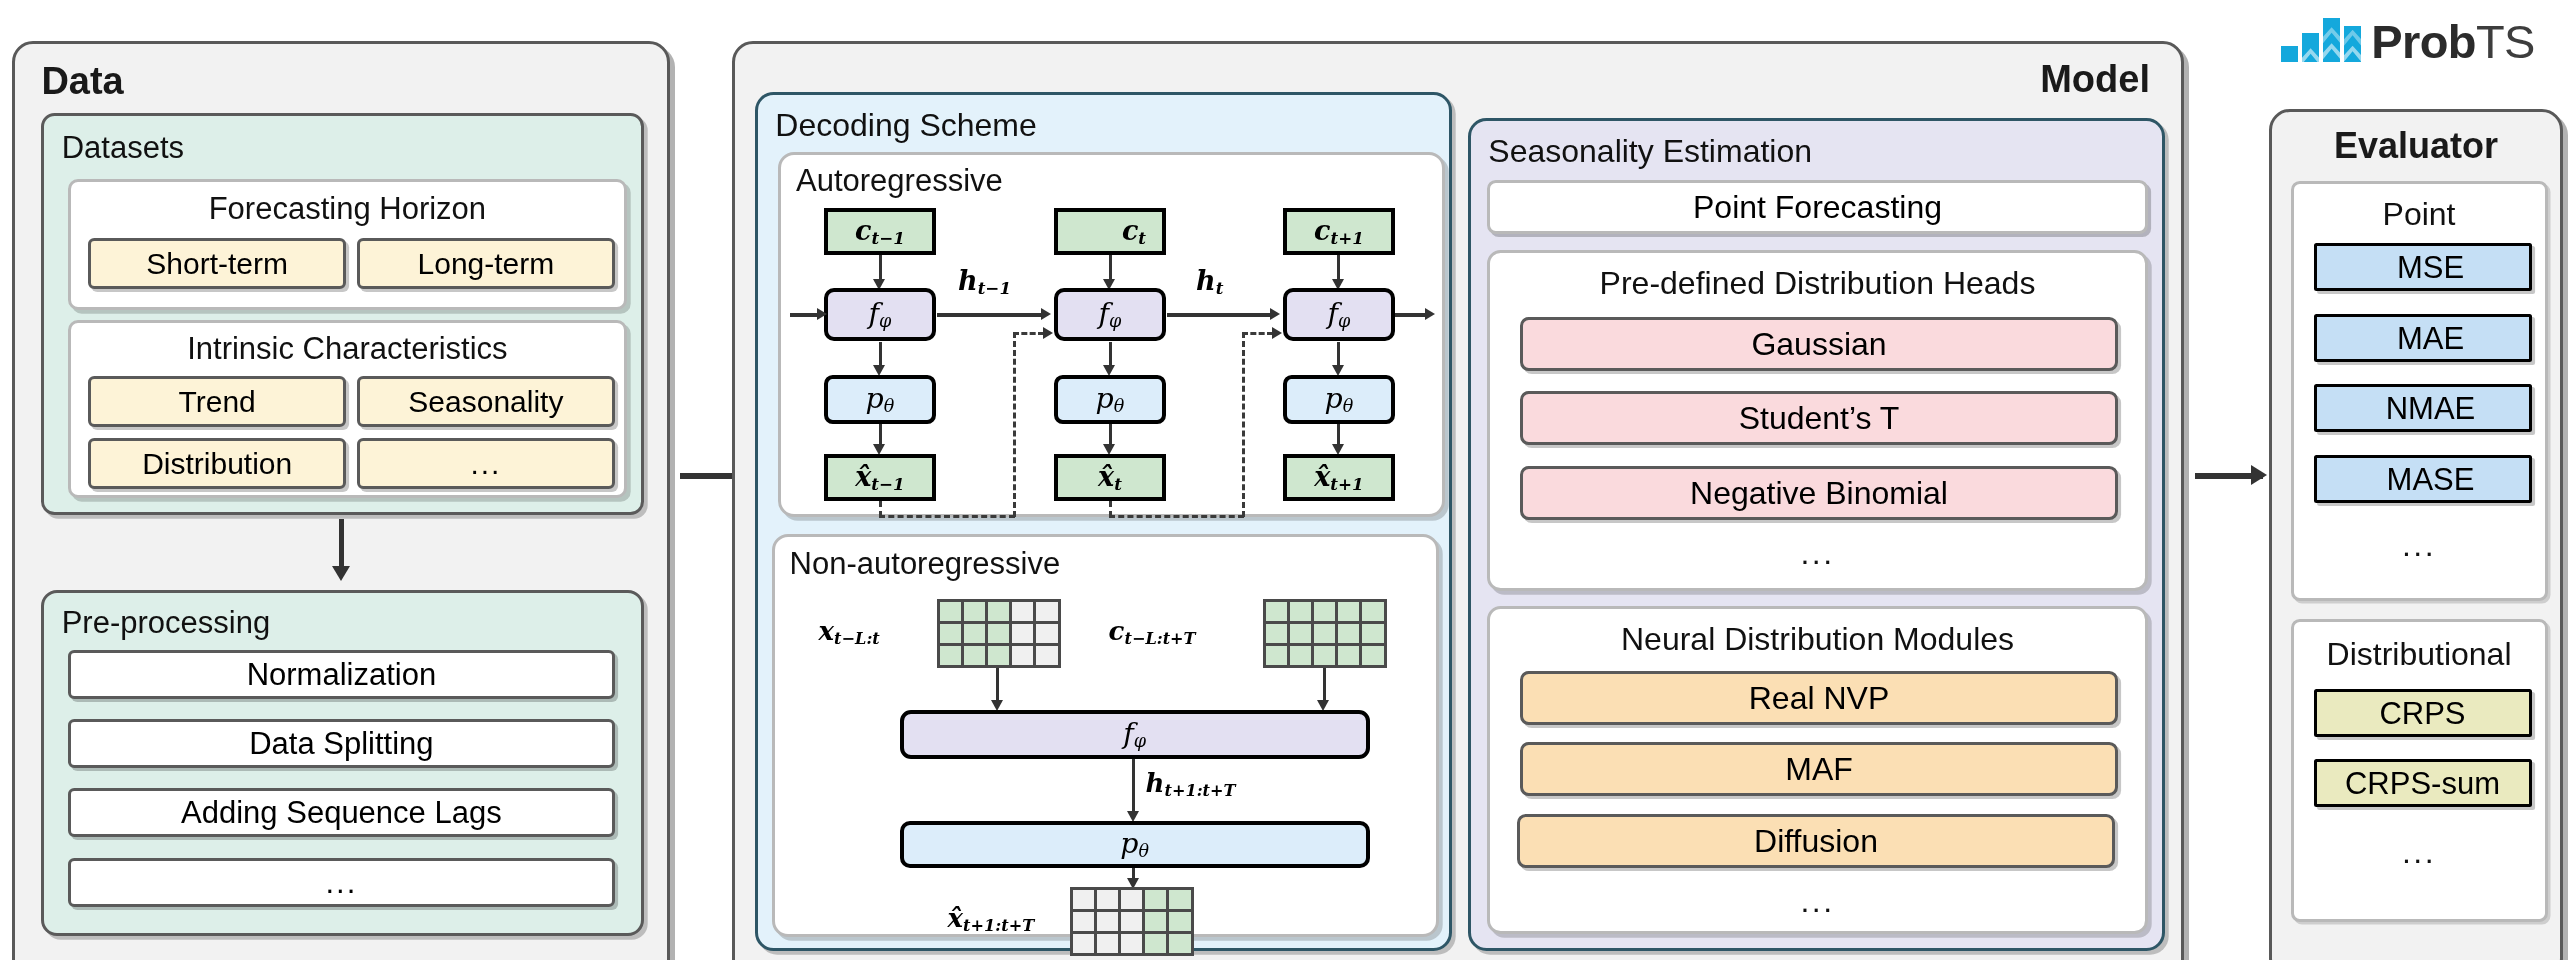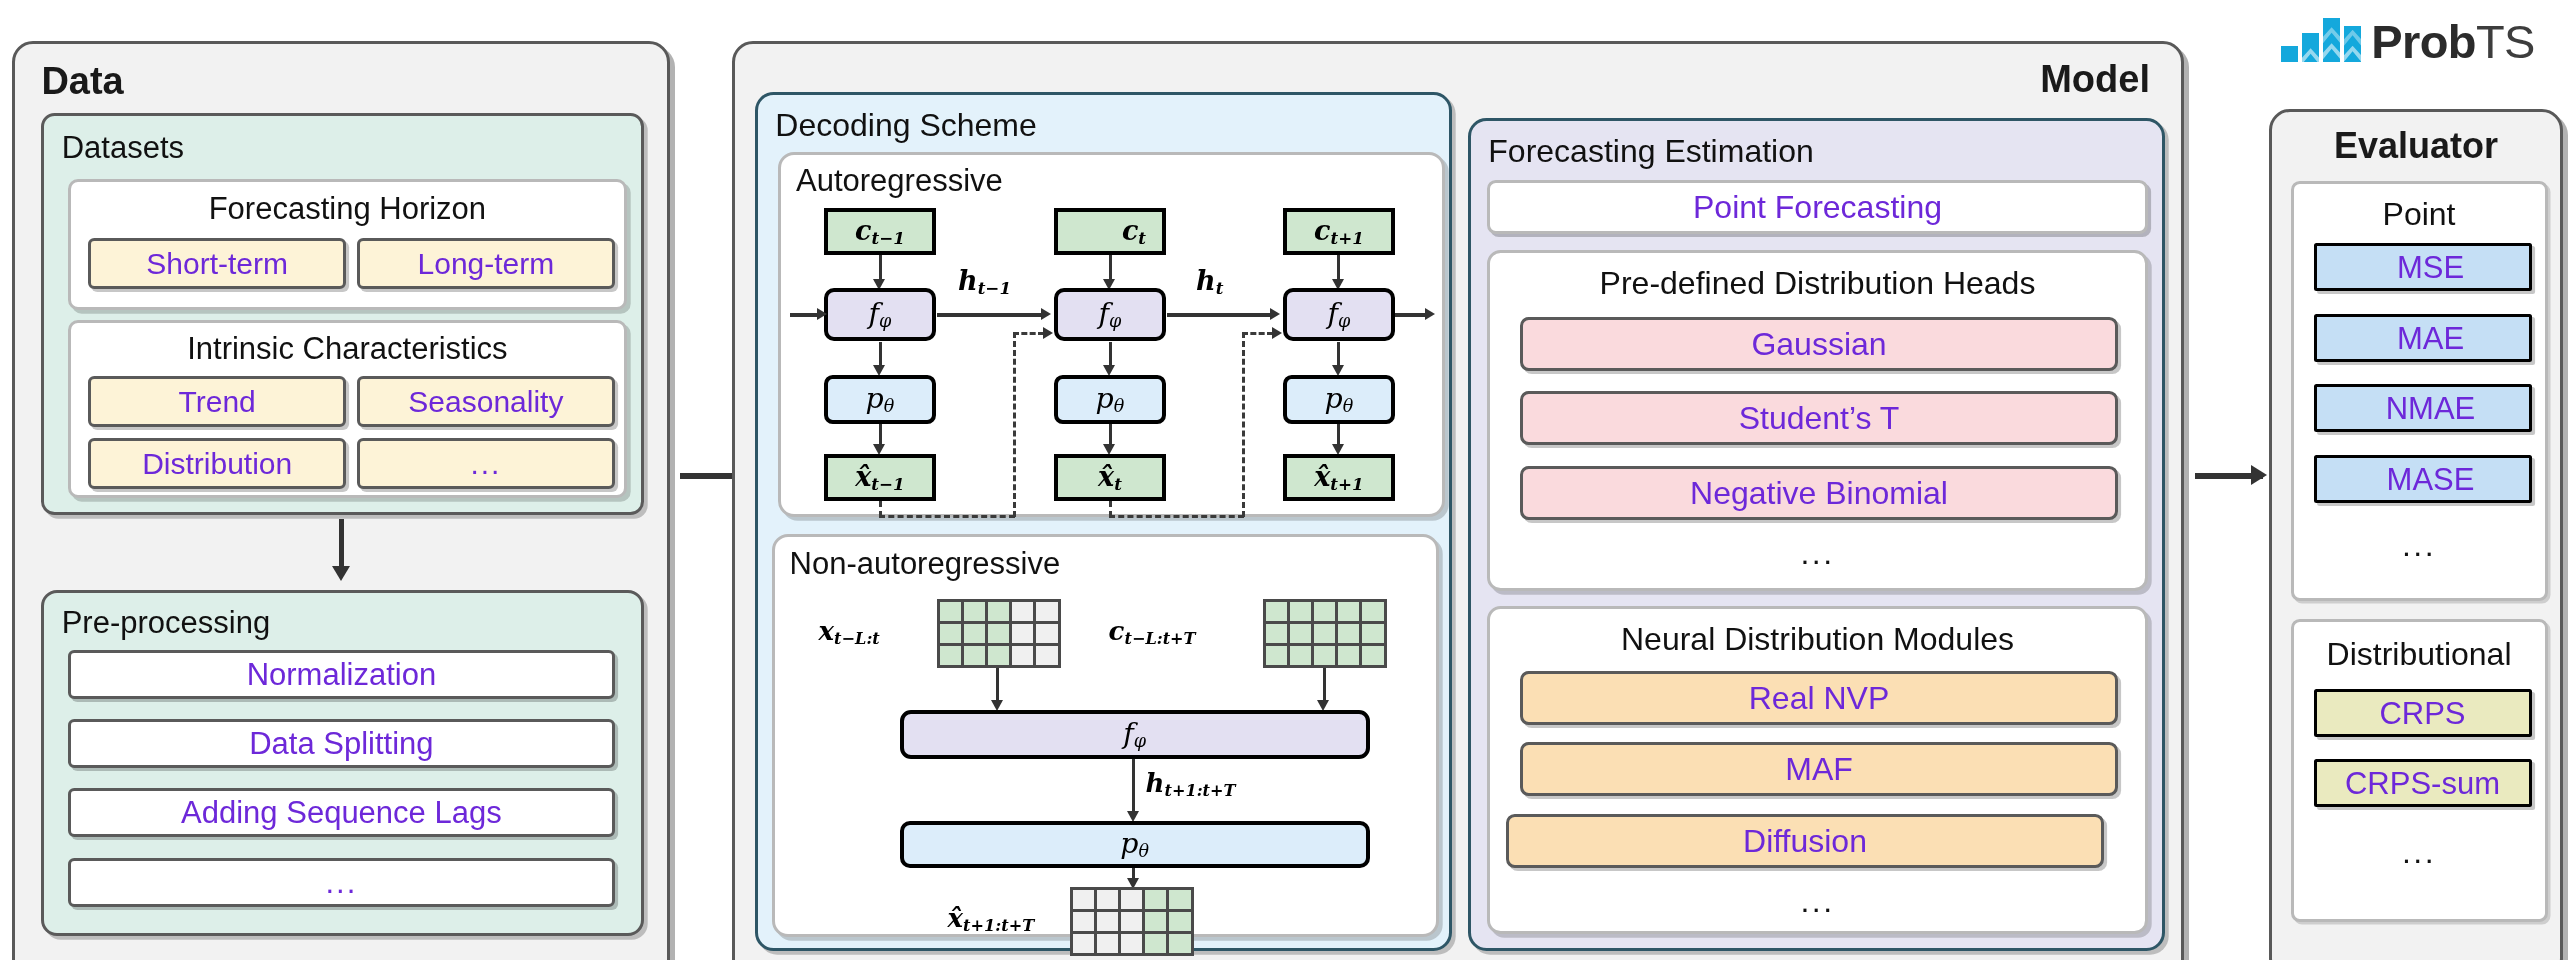--- a/index.html
+++ b/index.html
@@ -57,21 +57,21 @@
   }
 
   
   .chip {
     position: absolute;
     border: 3.1px solid #5a5a5a;
     border-radius: 6.2px;
     display: flex;
     align-items: center;
     justify-content: center;
-    color: #6d28d9;
+    color: #000000;
     line-height: 1;
     white-space: nowrap;
     box-shadow: 3.1px 3.1px 0 rgba(0,0,0,0.22);
   }
   .chip.plain { background: #ffffff; }
   .chip.cream { background: #fdf3d7; }
   .chip.pink  { background: #fadadd; }
   .chip.peach { background: #fbdfb4; }
   .chip.blue  { background: #c5dff5; border-color:#000; border-width:3.7px;padding-left:16px;}
   .chip.olive { background: #eaeabf; border-color:#000; border-width:3.7px;}
@@ -371,37 +371,37 @@
         <div class="cell-gray"></div>
           <div class="cell-gray"></div>
           <div class="cell-gray"></div>
           <div class="cell-green"></div>
           <div class="cell-green"></div>
       </div>
     </div>
   </div>
 
   <div class="region" style="left:733px; top:74px; width:697px; height:833px; background:#e5e4f2; border:3.7px solid #2e5666; border-radius:18.5px;">
-    <div class="region-title" style="left:17.3px; top:13.6px; font-size:32px;">Forecasting Estimation</div>
+    <div class="region-title" style="left:17.3px; top:13.6px; font-size:32px;">Seasonality Estimation</div>
 
     <div class="chip plain" style="left:16px; top:59px; width:661px; height:54px; font-size:32px; border:3.1px solid #b9b9b9; border-radius:8.7px;">Point Forecasting</div>
 
     <div class="card" style="left:16px; top:129px; width:661px; height:341px; border-radius:13.6px;">
       <div class="card-title" style="top:13.6px; font-size:32px;">Pre-defined Distribution Heads</div>
       <div class="chip pink" style="left:30px; top:64px; width:598px; height:54px; font-size:32px; border-radius:8.7px;">Gaussian</div>
       <div class="chip pink" style="left:30px; top:138px; width:598px; height:54px; font-size:32px; border-radius:8.7px;">Student’s T</div>
       <div class="chip pink" style="left:30px; top:213px; width:598px; height:54px; font-size:32px; border-radius:8.7px;">Negative Binomial</div>
       <div class="static-ellipsis" style="top:284px; font-size:32px;">...</div>
     </div>
 
     <div class="card" style="left:16px; top:485px; width:661px; height:328px; border-radius:13.6px;">
       <div class="card-title" style="top:13.6px; font-size:32px;">Neural Distribution Modules</div>
       <div class="chip peach" style="left:30px; top:62px; width:598px; height:54px; font-size:32px; border-radius:8.7px;">Real NVP</div>
       <div class="chip peach" style="left:30px; top:133px; width:598px; height:54px; font-size:32px; border-radius:8.7px;">MAF</div>
-      <div class="chip peach" style="left:16px; top:205px; width:598px; height:54px; font-size:32px; border-radius:8.7px;">Diffusion</div>
+      <div class="chip peach" style="left:27px; top:205px; width:598px; height:54px; font-size:32px; border-radius:8.7px;">Diffusion</div>
       <div class="static-ellipsis" style="top:276px; font-size:32px;">...</div>
     </div>
   </div>
 </div>
 
 <div class="arrow-line" style="left:2195px; top:473px; width:68px; height:5.6px;"></div>
 <div class="arrow-head-r" style="left:2251px; top:465px;"></div>
 
 <div class="logo-wrap" style="left:2281px; top:8.7px; height:53px;">
   <div class="logo-bars">

